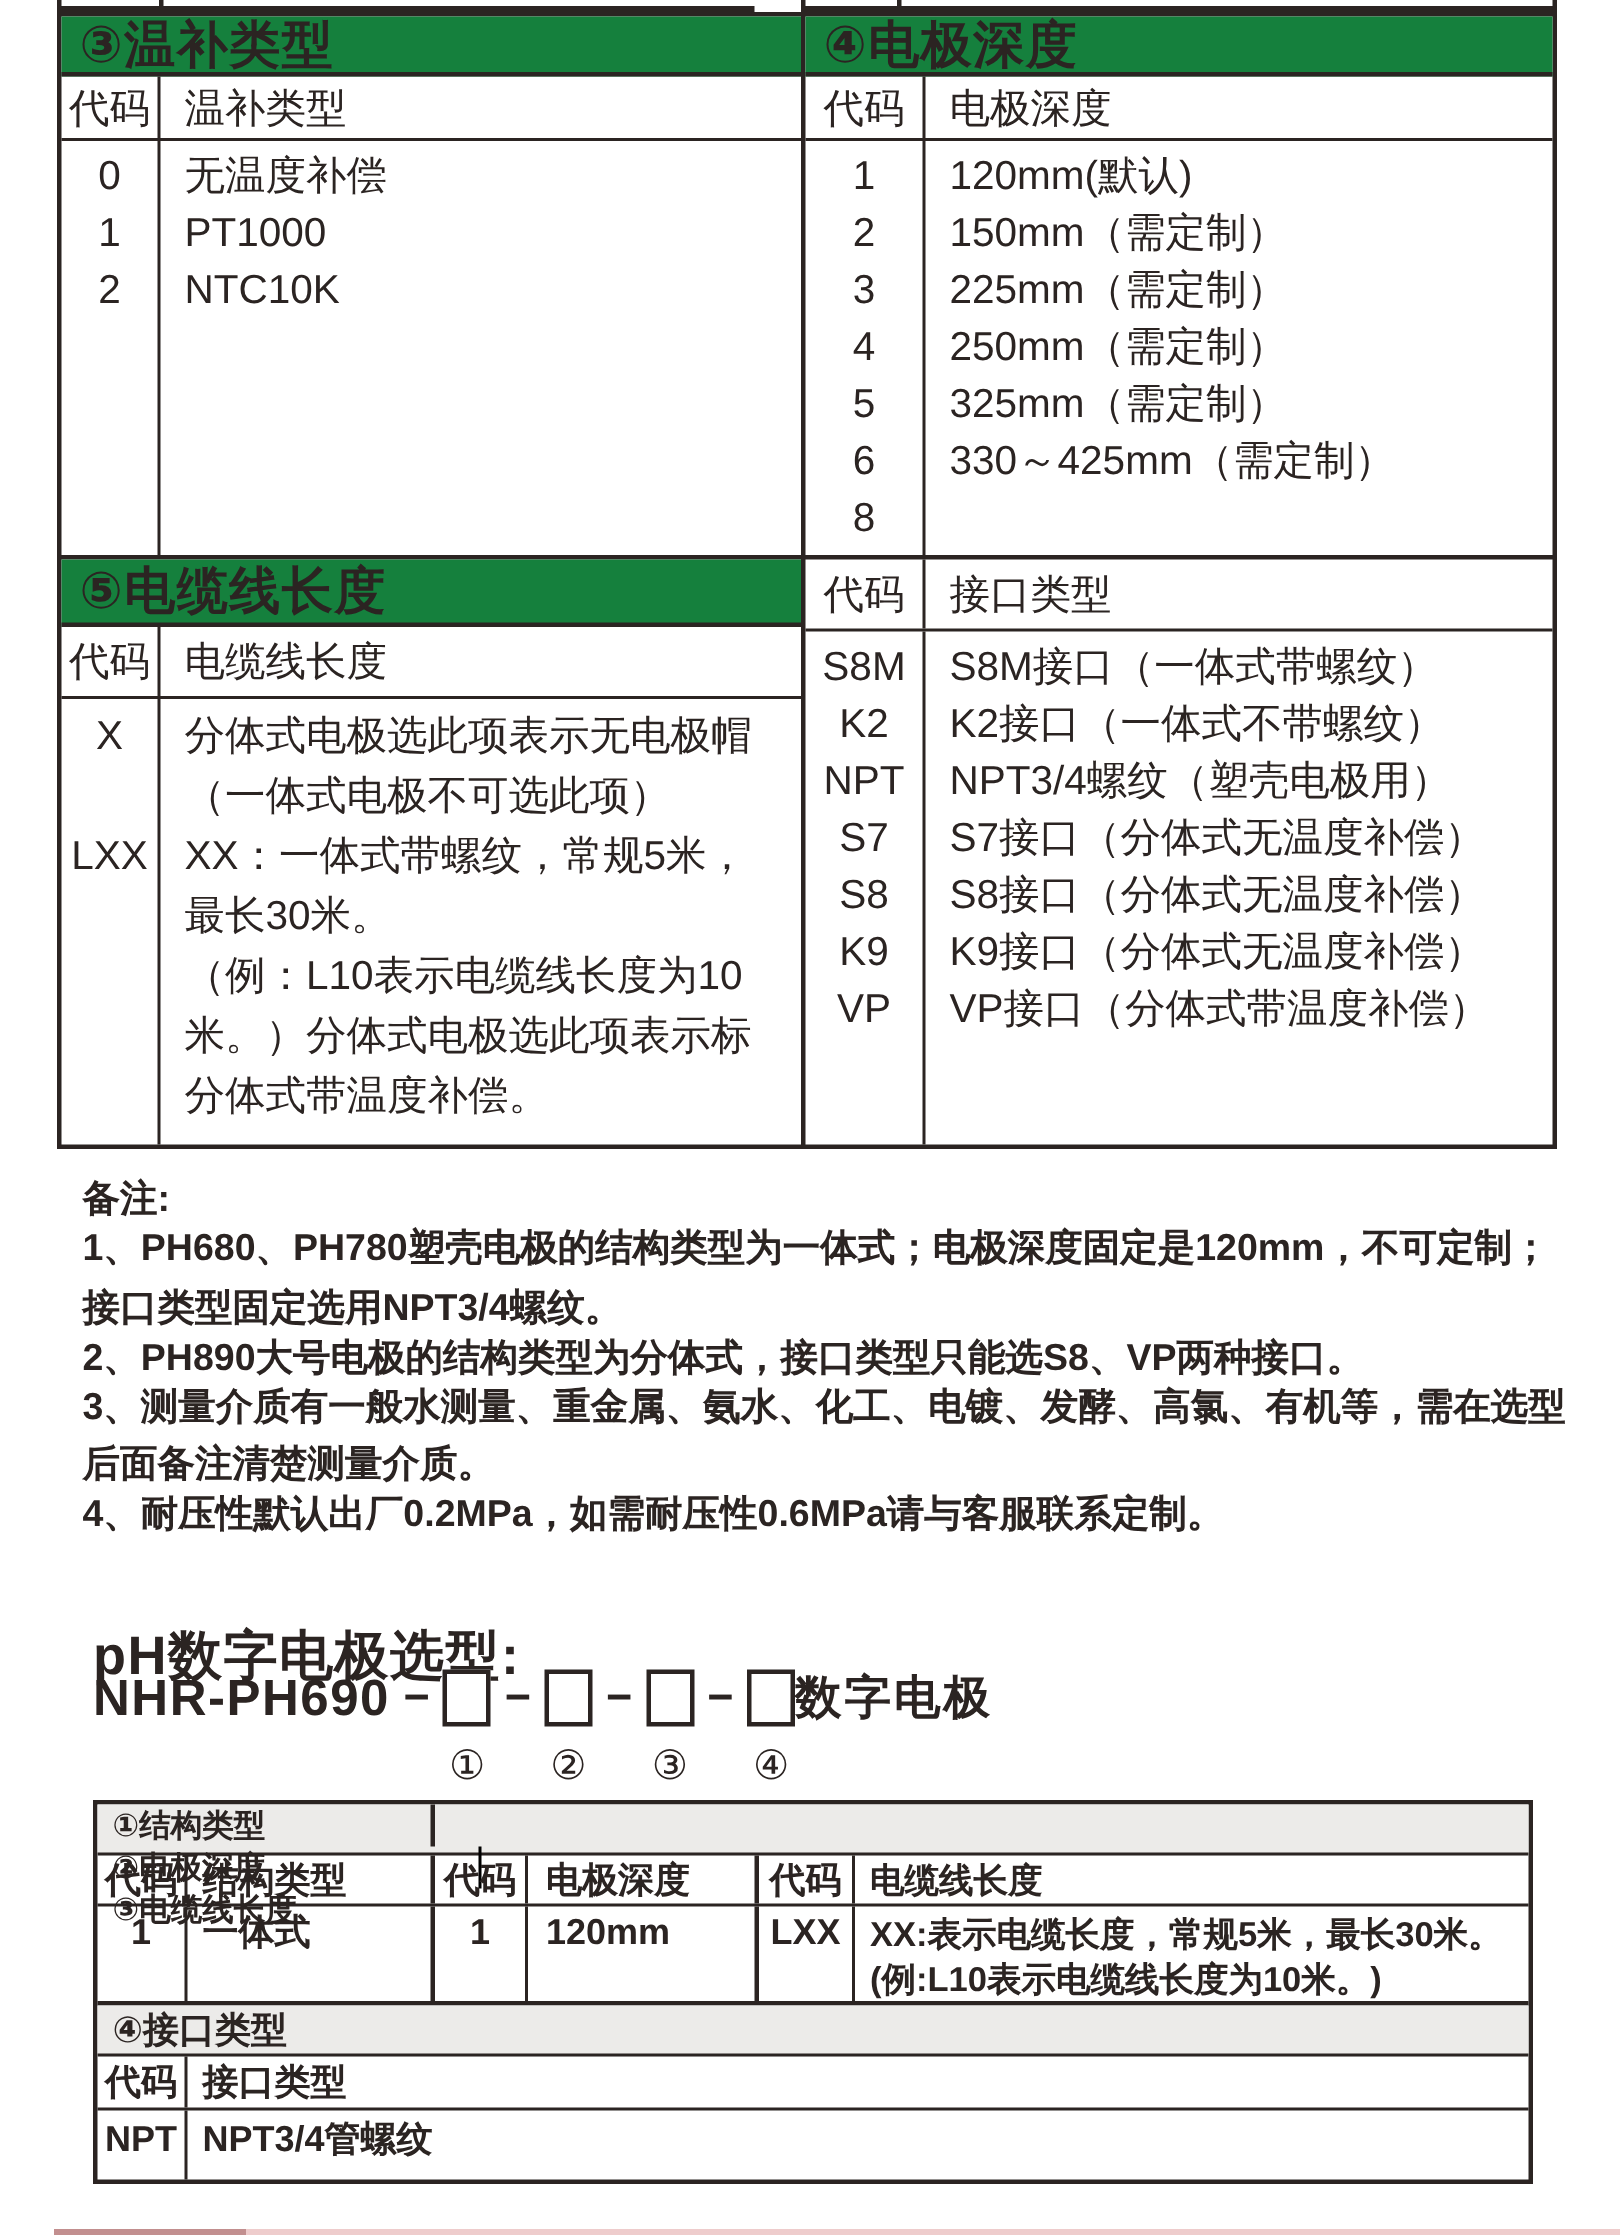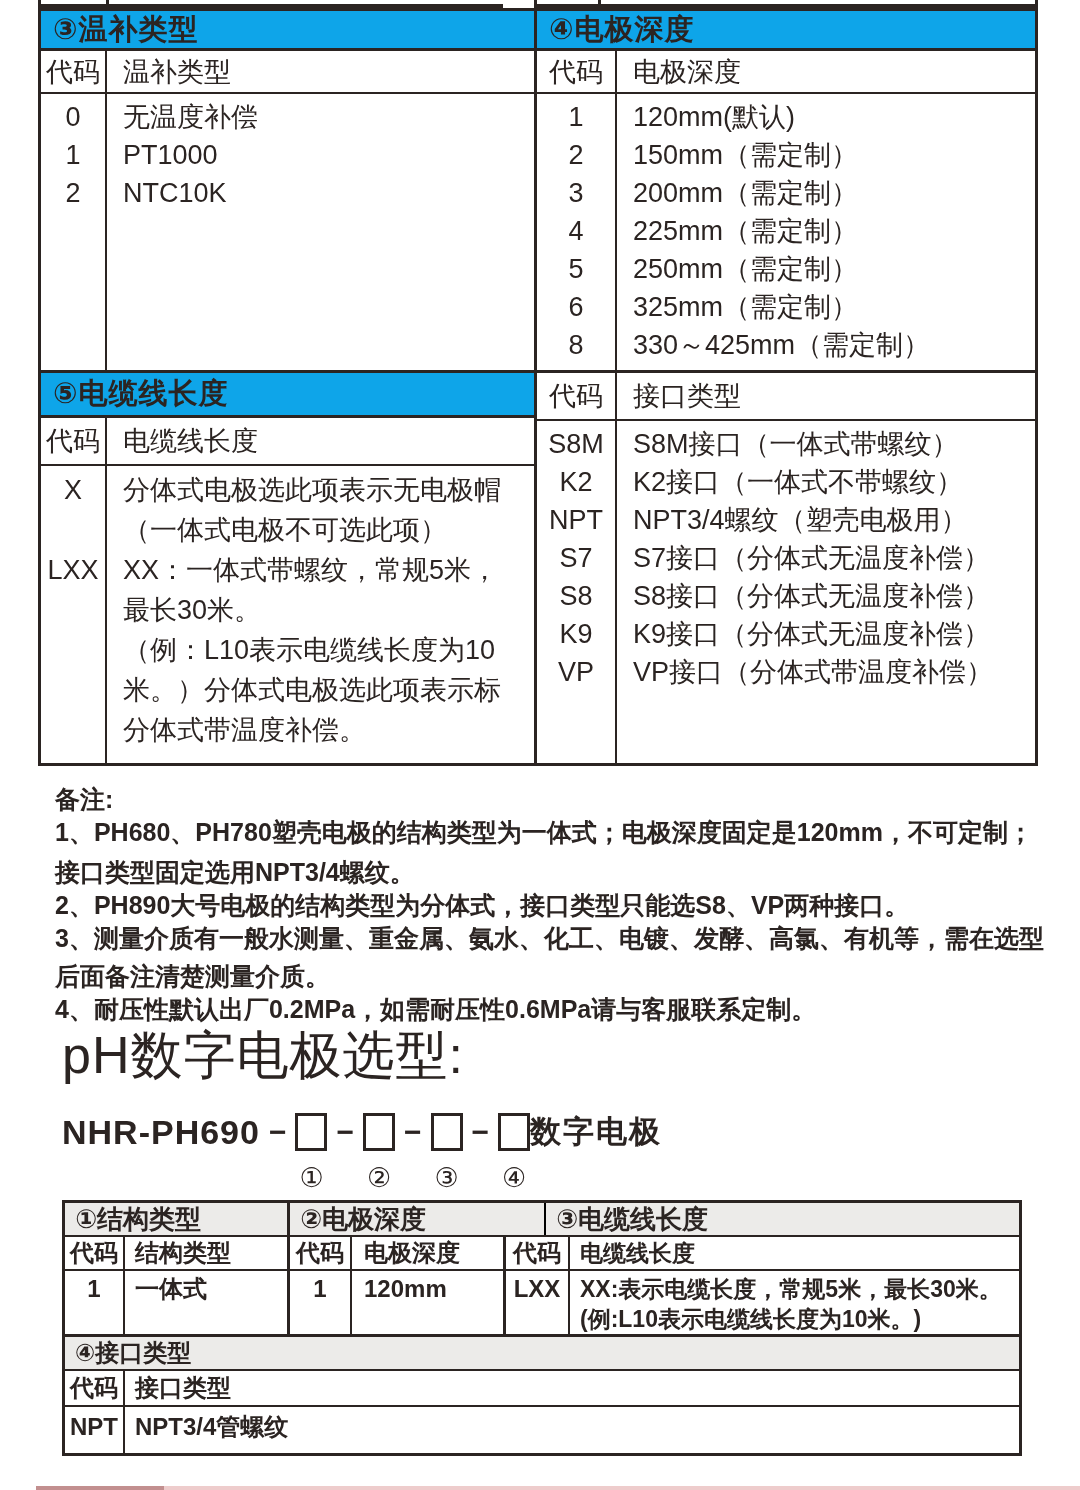--- a/index.html
+++ b/index.html
@@ -6,50 +6,50 @@
   html,body { background:#ffffff; }
   #page {
     position:relative; width:1080px; height:1490px; background:#ffffff;
     font-family:"Liberation Sans","DejaVu Sans",sans-serif;
     color:#2b2422; overflow:hidden;
   }
   
   .rem { position:absolute; background:#2b2422; }
   
   .spec-table { position:absolute; border:3px solid #2b2422; background:#ffffff; display:flex; flex-direction:column; }
-  .band { background:#0ea5e9; border-bottom:3px solid #2b2422; display:flex; align-items:center;
-          font-weight:700; font-size:29px; padding-left:12px; letter-spacing:1px; }
+  .band { background:#15803d; border-bottom:3px solid #2b2422; display:flex; align-items:center;
+          font-weight:700; font-size:34px; padding-left:12px; letter-spacing:1px; }
   .tbl-hdr { display:flex; border-bottom:2px solid #2b2422; font-size:27px; }
   .tbl-hdr .code-cell { display:flex; align-items:center; justify-content:center; border-right:2px solid #2b2422; }
   .tbl-hdr .desc-cell { display:flex; align-items:center; padding-left:16px;text-align:center; }
   .tbl-body { flex:1; display:flex; }
   .body-code { border-right:2px solid #2b2422; padding-top:4px; }
   .body-desc { flex:1; padding-top:4px; }
   .row-line { font-size:27px; line-height:38px; }
   .body-code .row-line { text-align:center; }
   .body-desc .row-line { padding-left:16px; white-space:nowrap; }
   .w66 { width:66px; } .w80 { width:80px; }
   .blk { display:block; }
   .lh40 .row-line { line-height:40px; }
   
   #notes { position:absolute; left:55px; top:786px; width:1012px; font-size:25px; font-weight:700; }
   #notes .note-line { line-height:26px; margin-bottom:7px; white-space:nowrap; }
   
-  #sel-heading { position:absolute; left:62px; top:1021px; font-size:52px; font-weight:400; letter-spacing:1px; }
+  #sel-heading { position:absolute; left:62px; top:1080px; font-size:36px; font-weight:700; letter-spacing:1px; }
   #model-row { position:absolute; left:62px; top:1108px; display:flex; align-items:center; height:48px; }
   #model-row .model-prefix { font-size:34px; font-weight:700; letter-spacing:1px; }
   #model-row .dash { font-size:30px; font-weight:700; margin:0 9px; }
   .slot { position:relative; width:32px; height:38px; border:3px solid #2b2422; background:#fff; }
   .slot .slot-num { position:absolute; left:50%; transform:translateX(-50%); top:46px;
                     font-size:27px; font-weight:400; }
   #model-row .model-suffix { font-size:31px; font-weight:700; margin-left:0; letter-spacing:2px; }
   
   #btable { position:absolute; left:62px; top:1200px; width:960px; height:256px;
             border:3px solid #2b2422; display:flex; flex-direction:column; font-weight:700; }
-  #btable .b-band { display:flex; background:#ecebe9; border-bottom:2px solid #2b2422; height:34px; font-size:26px; }
+  #btable .b-band { display:flex; background:#ecebe9; border-bottom:2px solid #2b2422; height:34px; font-size:21px;flex-direction:column; }
   #btable .b-band > div { display:flex; align-items:center; padding-left:10px; }
   .bs1 { width:225px; border-right:3px solid #2b2422; }
   .bs2 { width:256px; border-right:2px solid #000000; }
   .bs3 { flex:1; }
   #btable .b-row { display:flex; font-size:24px; }
   .bc1 { width:60px;  border-right:2px solid #2b2422; text-align:center; }
   .bd1 { width:165px; border-right:3px solid #2b2422; padding-left:10px; }
   .bc2 { width:62px;  border-right:2px solid #2b2422; text-align:center; }
   .bd2 { width:154px; border-right:3px solid #2b2422; padding-left:12px; }
   .bc3 { width:64px;  border-right:2px solid #2b2422; text-align:center; }
@@ -113,21 +113,20 @@
         <span class="row-line blk">2</span>
         <span class="row-line blk">3</span>
         <span class="row-line blk">4</span>
         <span class="row-line blk">5</span>
         <span class="row-line blk">6</span>
         <span class="row-line blk">8</span>
       </div>
       <div class="body-desc">
         <span class="row-line blk">120mm(默认)</span>
         <span class="row-line blk">150mm（需定制）</span>
-        <span class="row-line blk">200mm（需定制）</span>
         <span class="row-line blk">225mm（需定制）</span>
         <span class="row-line blk">250mm（需定制）</span>
         <span class="row-line blk">325mm（需定制）</span>
         <span class="row-line blk">330～425mm（需定制）</span>
       </div>
     </div>
   </div>
 
   <div class="spec-table lh40" style="left:38px; top:370px; width:499px; height:396px;">
     <div class="band" style="height:45px;">⑤电缆线长度</div>

